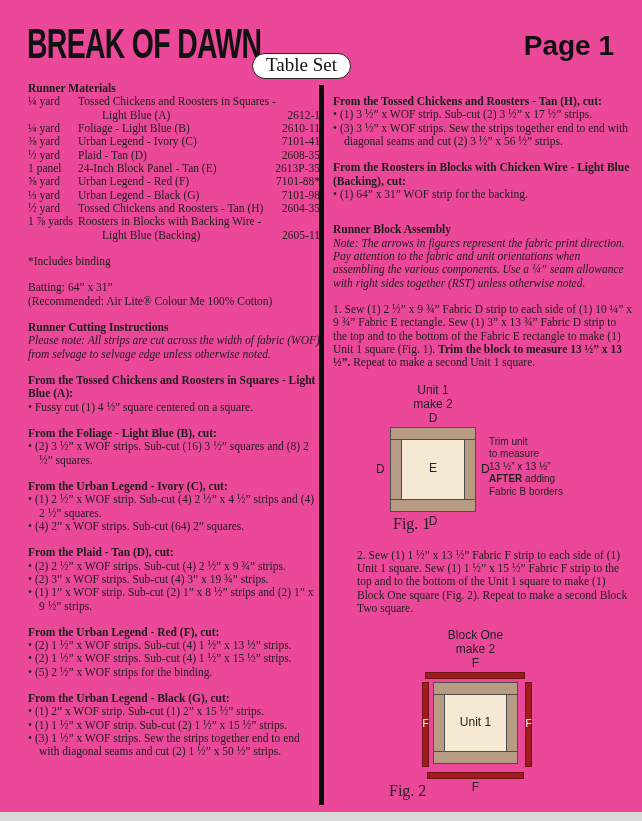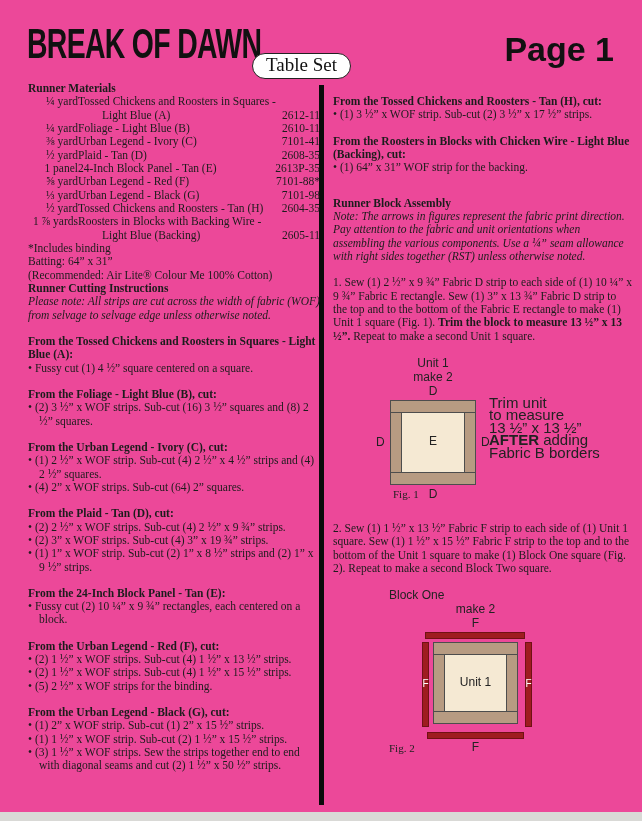--- a/index.html
+++ b/index.html
@@ -3,59 +3,59 @@
 <meta charset="utf-8">
 <style>
   html,body{margin:0;padding:0;background:#fff;}
   .page{position:relative;width:642px;height:821px;background:#ec4899;overflow:hidden;
         font-family:"Liberation Serif","DejaVu Serif",serif;color:#1c1c1c;font-size:11.5px;line-height:1.16;}
   
   .doc-title{position:absolute;left:27px;top:22px;font-family:"Liberation Sans","DejaVu Sans",sans-serif;
              font-weight:bold;font-size:43px;line-height:1;transform:scaleX(.66);transform-origin:left top;
              letter-spacing:-1px;color:#111;white-space:nowrap;}
   .page-num{position:absolute;right:28px;top:30px;font-family:"Liberation Sans","DejaVu Sans",sans-serif;
-            font-weight:bold;font-size:34px;color:#111;}
+            font-weight:bold;font-size:28px;color:#111;}
   .badge{position:absolute;left:252px;top:53px;font-size:19px;padding:0 13px 2px 13px;
          border:1.5px solid #222;border-radius:14px;color:#111;background:#fff;}
   
   .divider{position:absolute;left:319px;top:85px;width:5px;height:720px;background:#0a0a0a;}
   .scan-band{position:absolute;left:0;top:812px;width:642px;height:9px;background:#d9d9d6;}
   
   .col-left{position:absolute;left:28px;top:82px;width:292px;}
   .col-right{position:absolute;left:333px;top:82px;width:299px;}
   .bold{font-weight:bold;}
   .italic{font-style:italic;}
   
-  .mat-row{display:flex;text-align:right;}
+  .mat-row{display:flex;}
   .mat-qty{flex:0 0 50px;white-space:nowrap;}
   .mat-body{flex:1;min-width:0;}
   .mat-line{display:flex;justify-content:space-between;}
   .mat-line.indent{padding-left:24px;font-family:Liberation Serif, serif;}
   .mat-code{padding-left:6px;white-space:nowrap;}
-  .block-gap{}
+  .block-gap{margin-top:13px;}
   
   .cut-section{margin-top:13px;}
   .sec-heading{font-weight:bold;}
   .bullet{padding-left:11px;text-indent:-11px;}
   
   .fig{position:relative;}
   .fig-label{position:absolute;font-family:"Liberation Sans","DejaVu Sans",sans-serif;font-size:12px;color:#222;}
-  .fig-caption{position:absolute;font-size:11px;color:#222;}
+  .fig-caption{position:absolute;font-size:16px;color:#222;}
   .qblock{position:absolute;background:var(--tan);border:1px solid #4d4d4d;box-sizing:border-box;}
   .qblock .seam-top{position:absolute;left:0;right:0;top:11px;height:0;border-top:1px solid #4d4d4d;}
   .qblock .seam-bot{position:absolute;left:0;right:0;bottom:11px;height:0;border-bottom:1px solid #4d4d4d;}
   .qcenter{position:absolute;left:10px;right:10px;top:11px;bottom:11px;background:var(--cream);
            border:1px solid #4d4d4d;display:flex;align-items:center;justify-content:center;
            font-family:"Liberation Sans","DejaVu Sans",sans-serif;font-size:12px;color:#222;}
   .redbar{position:absolute;background:var(--red);border:1px solid #701114;box-sizing:border-box;}
   .fbar-label{position:absolute;font-family:"Liberation Sans","DejaVu Sans",sans-serif;font-size:10px;
               color:#fff;text-align:center;}
   .note-line{white-space:nowrap;}
-  #fig1-note{position:absolute;left:156px;top:40px;font-family:"Liberation Sans","DejaVu Sans",sans-serif;
-             font-size:15px;line-height:12.5px;color:#222;}
+  #fig1-note{position:absolute;left:156px;top:52px;font-family:"Liberation Sans","DejaVu Sans",sans-serif;
+             font-size:10px;line-height:12.5px;color:#222;}
 </style>
 </head>
 <body>
 
 <div class="page">
 
   <div class="doc-title">BREAK OF DAWN</div>
   <div class="page-num">Page 1</div>
   <div class="badge">Table Set</div>
   <div class="divider"></div>
@@ -65,21 +65,21 @@
     <div class="bold">Runner Materials</div>
     <div>
         <div class="mat-row">
           <div class="mat-qty">¼ yard</div>
           <div class="mat-body">
             <div class="mat-line">
               <span>Tossed Chickens and Roosters in Squares -</span>
             </div>
             <div class="mat-line indent">
               <span>Light Blue (A)</span>
-              <span class="mat-code">2612-11</span>
+              <span class="mat-code">2612-1</span>
             </div>
           </div>
         </div>
         <div class="mat-row">
           <div class="mat-qty">¼ yard</div>
           <div class="mat-body">
             <div class="mat-line">
               <span>Foliage - Light Blue (B)</span>
               <span class="mat-code">2610-11</span>
             </div>
@@ -175,43 +175,40 @@
           <div class="bullet">• (1) 2 ½” x WOF strip. Sub-cut (4) 2 ½” x 4 ½” strips and (4) 2 ½” squares.</div>
           <div class="bullet">• (4) 2” x WOF strips. Sub-cut (64) 2” squares.</div>
         </div>
         <div class="cut-section">
           <div class="sec-heading">From the Plaid - Tan (D), cut:</div>
           <div class="bullet">• (2) 2 ½” x WOF strips. Sub-cut (4) 2 ½” x 9 ¾” strips.</div>
           <div class="bullet">• (2) 3” x WOF strips. Sub-cut (4) 3” x 19 ¾” strips.</div>
           <div class="bullet">• (1) 1” x WOF strip. Sub-cut (2) 1” x 8 ½” strips and (2) 1” x 9 ½” strips.</div>
         </div>
         <div class="cut-section">
-          <div class="sec-heading">From the 24-Inch Block Panel - Tan (E):</div>
-          <div class="bullet">• Fussy cut (2) 10 ¼” x 9 ¾” rectangles, each centered on a block.</div>
-        </div>
-        <div class="cut-section">
           <div class="sec-heading">From the Urban Legend - Red (F), cut:</div>
           <div class="bullet">• (2) 1 ½” x WOF strips. Sub-cut (4) 1 ½” x 13 ½” strips.</div>
           <div class="bullet">• (2) 1 ½” x WOF strips. Sub-cut (4) 1 ½” x 15 ½” strips.</div>
           <div class="bullet">• (5) 2 ½” x WOF strips for the binding.</div>
         </div>
         <div class="cut-section">
           <div class="sec-heading">From the Urban Legend - Black (G), cut:</div>
           <div class="bullet">• (1) 2” x WOF strip. Sub-cut (1) 2” x 15 ½” strips.</div>
           <div class="bullet">• (1) 1 ½” x WOF strip. Sub-cut (2) 1 ½” x 15 ½” strips.</div>
           <div class="bullet">• (3) 1 ½” x WOF strips. Sew the strips together end to end with diagonal seams and cut (2) 1 ½” x 50 ½” strips.</div>
         </div>
       </div>
   </div>
 
   <div class="col-right">
     <div>
         <div class="cut-section">
           <div class="sec-heading">From the Tossed Chickens and Roosters - Tan (H), cut:</div>
           <div class="bullet">• (1) 3 ½” x WOF strip. Sub-cut (2) 3 ½” x 17 ½” strips.</div>
+          <div class="bullet">• (3) 3 ½” x WOF strips. Sew the strips together end to end with diagonal seams and cut (2) 3 ½” x 56 ½” strips.</div>
         </div>
         <div class="cut-section">
           <div class="sec-heading">From the Roosters in Blocks with Chicken Wire - Light Blue (Backing), cut:</div>
           <div class="bullet">• (1) 64” x 31” WOF strip for the backing.</div>
         </div>
       </div>
 
     <div class="bold" style="margin-top:22px;">Runner Block Assembly</div>
     <div class="italic">Note: The arrows in figures represent the fabric print direction. Pay attention to the fabric and unit orientations when assembling the various components. Use a ¼” seam allowance with right sides together (RST) unless otherwise noted.</div>
 
@@ -232,24 +229,24 @@
       <div class="fig-caption" style="left:60px;top:131px;">Fig. 1</div>
       <div id="fig1-note">
           <div class="note-line"><span>Trim unit</span></div>
           <div class="note-line"><span>to measure</span></div>
           <div class="note-line"><span>13 ½” x 13 ½”</span></div>
           <div class="note-line"><span class="bold">AFTER</span><span> adding</span></div>
           <div class="note-line"><span>Fabric B borders</span></div>
         </div>
     </div>
 
-    <div style="margin-top:13px;">2.  Sew (1) 1 ½” x 13 ½” Fabric F strip to each side of (1) Unit 1 square. Sew (1) 1 ½” x 15 ½” Fabric F strip to the top and to the bottom of the Unit 1 square to make (1) Block One square (Fig. 2). Repeat to make a second Block Two square.</div>
+    <div style="margin-top:13px;margin-left:24px;">2.  Sew (1) 1 ½” x 13 ½” Fabric F strip to each side of (1) Unit 1 square. Sew (1) 1 ½” x 15 ½” Fabric F strip to the top and to the bottom of the Unit 1 square to make (1) Block One square (Fig. 2). Repeat to make a second Block Two square.</div>
 
     <div class="fig" style="margin-top:14px;height:170px;">
-      <div class="fig-label" style="left:56px;top:0;width:173px;">Block One</div>
+      <div class="fig-label" style="left:56px;top:0;width:173px;text-align:center;">Block One</div>
       <div class="fig-label" style="left:56px;top:14px;width:173px;text-align:center;">make 2</div>
       <div class="fig-label" style="left:100px;top:28px;width:85px;text-align:center;">F</div>
       <div class="redbar" style="left:92px;top:43px;width:100px;height:7px;"></div>
       <div class="redbar" style="left:89px;top:53px;width:7px;height:85px;"></div>
       <div class="redbar" style="left:192px;top:53px;width:7px;height:85px;"></div>
       <div class="redbar" style="left:94px;top:143px;width:97px;height:7px;"></div>
       <div class="qblock" style="left:100px;top:53px;width:85px;height:82px;">
         <div class="seam-top"></div>
         <div class="seam-bot"></div>
         <div class="qcenter">Unit 1</div>

